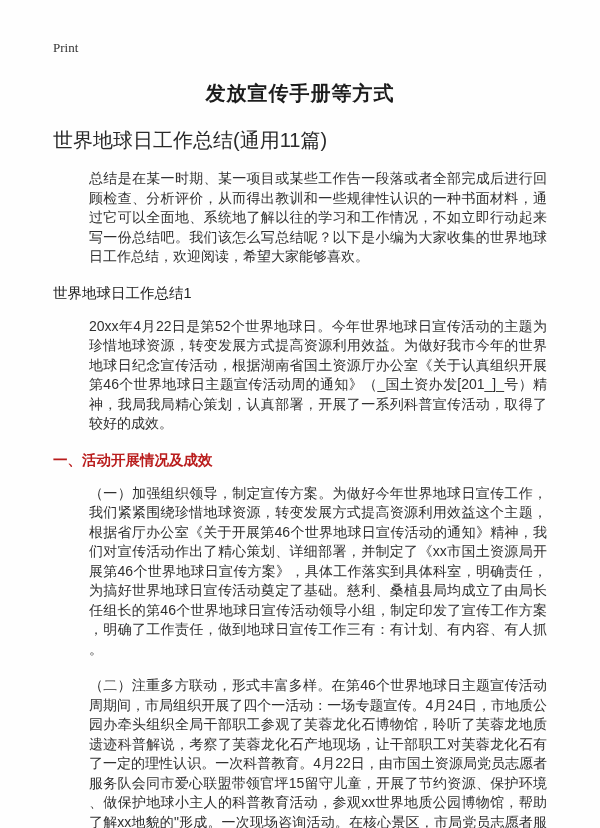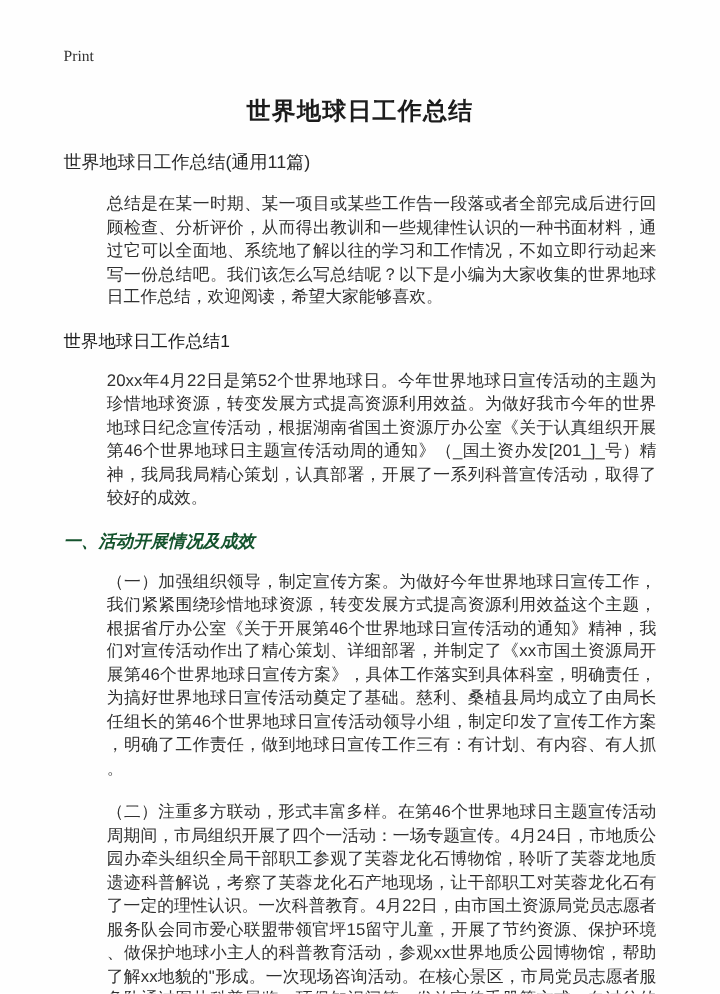--- a/index.html
+++ b/index.html
@@ -29,21 +29,21 @@
   }
   .title {
     text-align: center;
     font-size: 20px;
     font-weight: bold;
     color: #1c1c1c;
     letter-spacing: 1px;
     margin: 0 0 20px 0;
   }
   .subtitle {
-    font-size: 15px;
+    font-size: 20px;
     font-weight: 500;
     color: #2a2a2a;
     margin-bottom: 15px;
   }
   p.body-par {
     font-size: 14px;
     line-height: 19.5px;
     text-align: justify;
     word-break: break-all;
     line-break: anywhere;
@@ -53,33 +53,32 @@
   }
   h2.sec-head {
     font-size: 14.5px;
     font-weight: normal;
     color: #1c1c1c;
     margin: 0 0 14px 0;
   }
   h3.sub-head {
     font-size: 14.5px;
     font-weight: bold;
-    color: #14532d;
+    color: #b91c1c;
     margin: 4px 0 14px 0;
-    font-style: italic;
   }
 </style>
 </head>
 <body>
 
 <div class="page">
 
   <div class="print">Print</div>
 
-  <h1 class="title">世界地球日工作总结</h1>
+  <h1 class="title">发放宣传手册等方式</h1>
 
   <div class="subtitle">世界地球日工作总结(通用11篇)</div>
 
   <p class="body-par">总结是在某一时期、某一项目或某些工作告一段落或者全部完成后进行回顾检查、分析评价，从而得出教训和一些规律性认识的一种书面材料，通过它可以全面地、系统地了解以往的学习和工作情况，不如立即行动起来写一份总结吧。我们该怎么写总结呢？以下是小编为大家收集的世界地球日工作总结，欢迎阅读，希望大家能够喜欢。</p>
 
   <h2 class="sec-head">世界地球日工作总结1</h2>
 
   <p class="body-par">20xx年4月22日是第52个世界地球日。今年世界地球日宣传活动的主题为珍惜地球资源，转变发展方式提高资源利用效益。为做好我市今年的世界地球日纪念宣传活动，根据湖南省国土资源厅办公室《关于认真组织开展第46个世界地球日主题宣传活动周的通知》（_国土资办发[201_]_号）精神，我局我局精心策划，认真部署，开展了一系列科普宣传活动，取得了较好的成效。</p>
 
   <h3 class="sub-head">一、活动开展情况及成效</h3>

